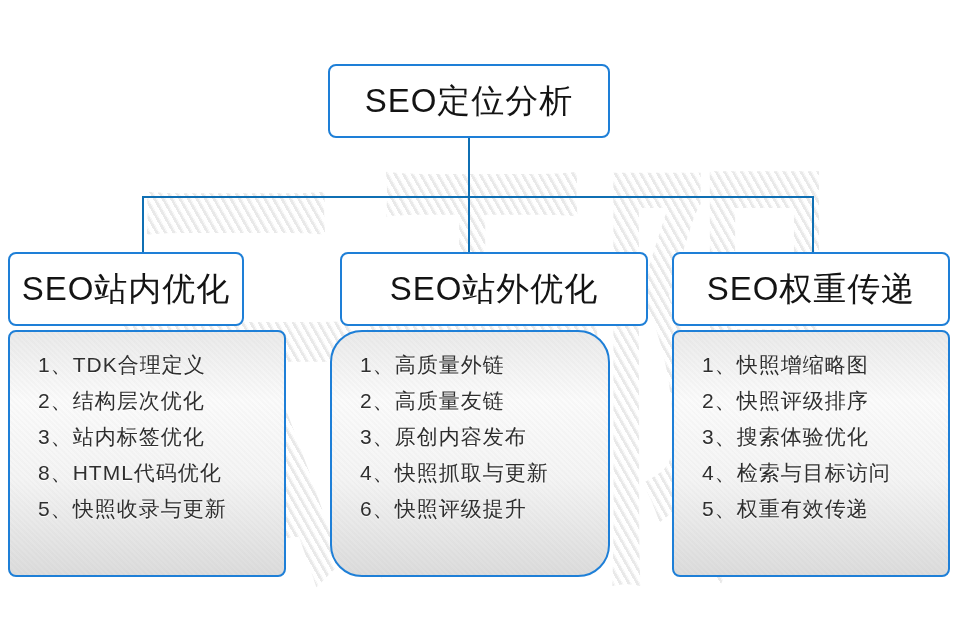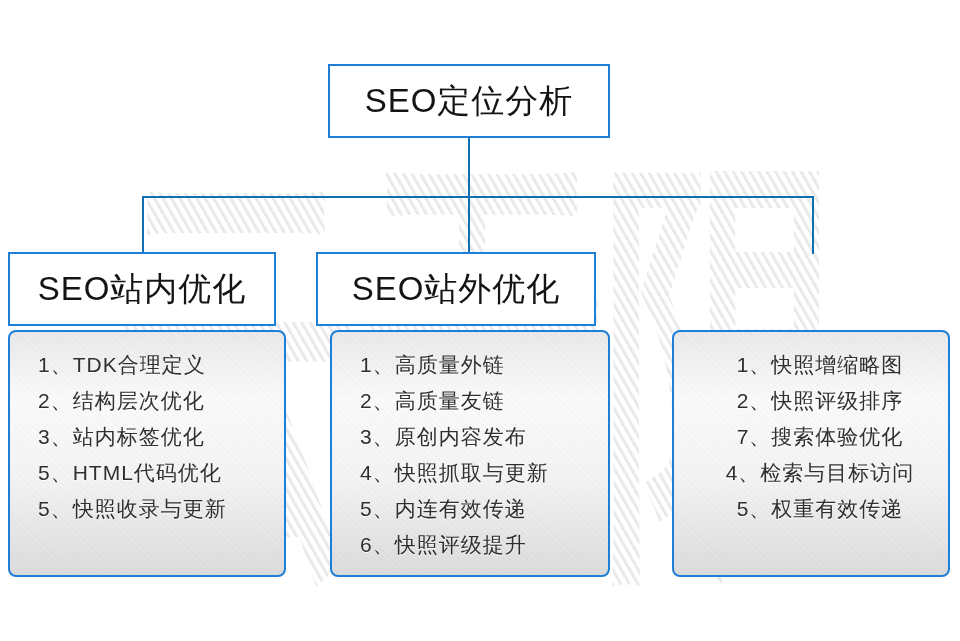--- a/index.html
+++ b/index.html
@@ -36,43 +36,43 @@
   .stem-root   {left:468px;top:138px;height:116px;}
   .rail        {left:142px;top:196px;width:672px;}
   .drop-left   {left:142px;top:196px;height:58px;}
   .drop-right  {left:812px;top:196px;height:58px;}
 
   
   .node{
     position:absolute;z-index:2;
     background:#ffffff;
     border:2px solid var(--border-blue);
-    border-radius:0;
+    border-radius:8px;
     display:flex;align-items:center;justify-content:center;
     font-size:33px;color:var(--header-text);
     letter-spacing:1px;white-space:nowrap;
   }
   .node-root{left:328px;top:64px;width:282px;height:74px;}
   .hdr{height:74px;top:252px;}
-  .hdr-0{left:8px;width:268px;text-align:right;}
-  .hdr-1{left:316px;width:280px;}
+  .hdr-0{left:8px;width:236px;text-align:right;}
+  .hdr-1{left:340px;width:308px;}
   .hdr-2{left:672px;width:278px;}
 
   .lst{
     position:absolute;z-index:2;top:330px;height:247px;
     border:2px solid var(--border-blue);
     border-radius:8px;
     background:
       repeating-linear-gradient(45deg,rgba(0,0,0,0.015) 0 2px,rgba(0,0,0,0) 2px 4px),
       linear-gradient(180deg,#eaeaea 0%,#fbfbfb 28%,#f4f4f4 60%,#dcdcdc 100%);
     padding:15px 10px 0 28px;
   }
   .lst-0{left:8px;width:278px;}
-  .lst-1{left:330px;width:280px;}
-  .lst-2{left:672px;width:278px;text-align:center;}
+  .lst-1{left:330px;width:280px;border-radius:32px;}
+  .lst-2{left:672px;width:278px;}
   .lst .item{
     height:36px;line-height:36px;
     font-size:21px;color:var(--item-text);
     letter-spacing:1px;white-space:nowrap;
     text-shadow:0 1px 0 rgba(255,255,255,0.85);
   }
 </style>
 </head>
 <body>
 
@@ -88,39 +88,41 @@
   <div class="node node-root">
     <span>SEO定位分析</span>
   </div>
 
   <div class="node hdr hdr-0">
     <span>SEO站内优化</span>
   </div>
   <div class="node hdr hdr-1">
     <span>SEO站外优化</span>
   </div>
+  <div class="node hdr hdr-2">
+    <span>SEO权重传递</span>
+  </div>
 
   <div class="lst lst-0">
     <div class="item">1、TDK合理定义</div>
     <div class="item">2、结构层次优化</div>
     <div class="item">3、站内标签优化</div>
-    <div class="item">5、HTML代码优化</div>
+    <div class="item">8、HTML代码优化</div>
     <div class="item">5、快照收录与更新</div>
   </div>
 
   <div class="lst lst-1">
     <div class="item">1、高质量外链</div>
     <div class="item">2、高质量友链</div>
     <div class="item">3、原创内容发布</div>
     <div class="item">4、快照抓取与更新</div>
-    <div class="item">5、内连有效传递</div>
     <div class="item">6、快照评级提升</div>
   </div>
 
   <div class="lst lst-2">
     <div class="item">1、快照增缩略图</div>
     <div class="item">2、快照评级排序</div>
-    <div class="item">7、搜索体验优化</div>
+    <div class="item">3、搜索体验优化</div>
     <div class="item">4、检索与目标访问</div>
     <div class="item">5、权重有效传递</div>
   </div>
 
 </div>
 
 </body></html>

